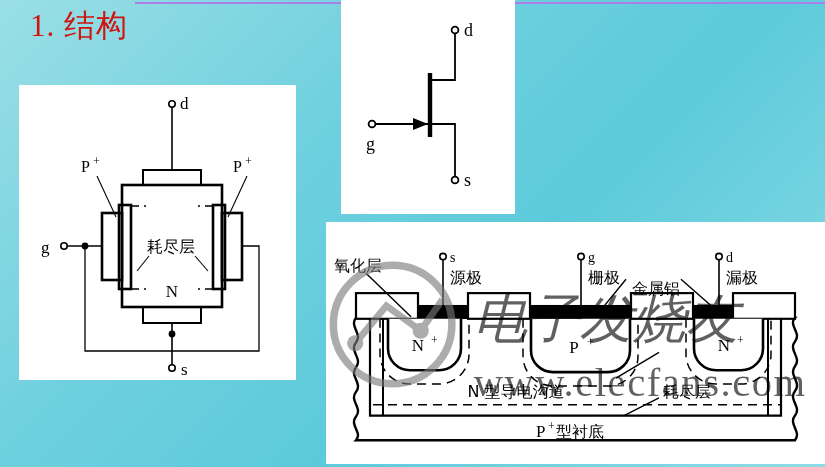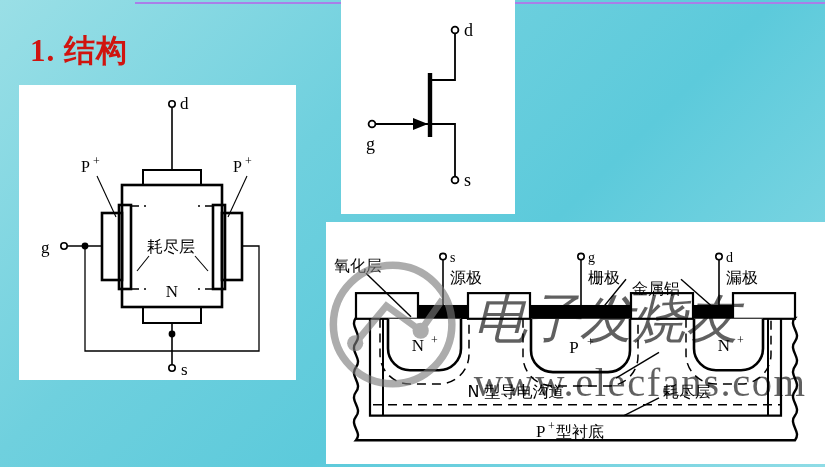--- a/index.html
+++ b/index.html
@@ -13,22 +13,22 @@
     position:relative;width:825px;height:467px;overflow:hidden;
     background:linear-gradient(135deg,#9adfe6 0%,#6fd0de 35%,#5ccadb 60%,#8fdce6 100%);
   }
   
   .top-rule{
     position:absolute;left:135px;top:2px;width:690px;height:2px;
     background:#a97fe8;
   }
   
   .title{
-    position:absolute;left:30px;top:35px;
-    font-size:31px;font-weight:bold;color:#d0140f;
+    position:absolute;left:30px;top:10px;
+    font-size:31px;font-weight:normal;color:#d0140f;
     letter-spacing:1px;line-height:1;
     font-family:"Liberation Serif","DejaVu Serif",serif;
     white-space:nowrap;
   }
   
   .panel{position:absolute;background:#ffffff;}
   #panel-left{left:19px;top:85px;width:277px;height:295px;}
   #panel-center{left:341px;top:0px;width:174px;height:214px;}
   #panel-right{left:326px;top:222px;width:499px;height:242px;}
 

